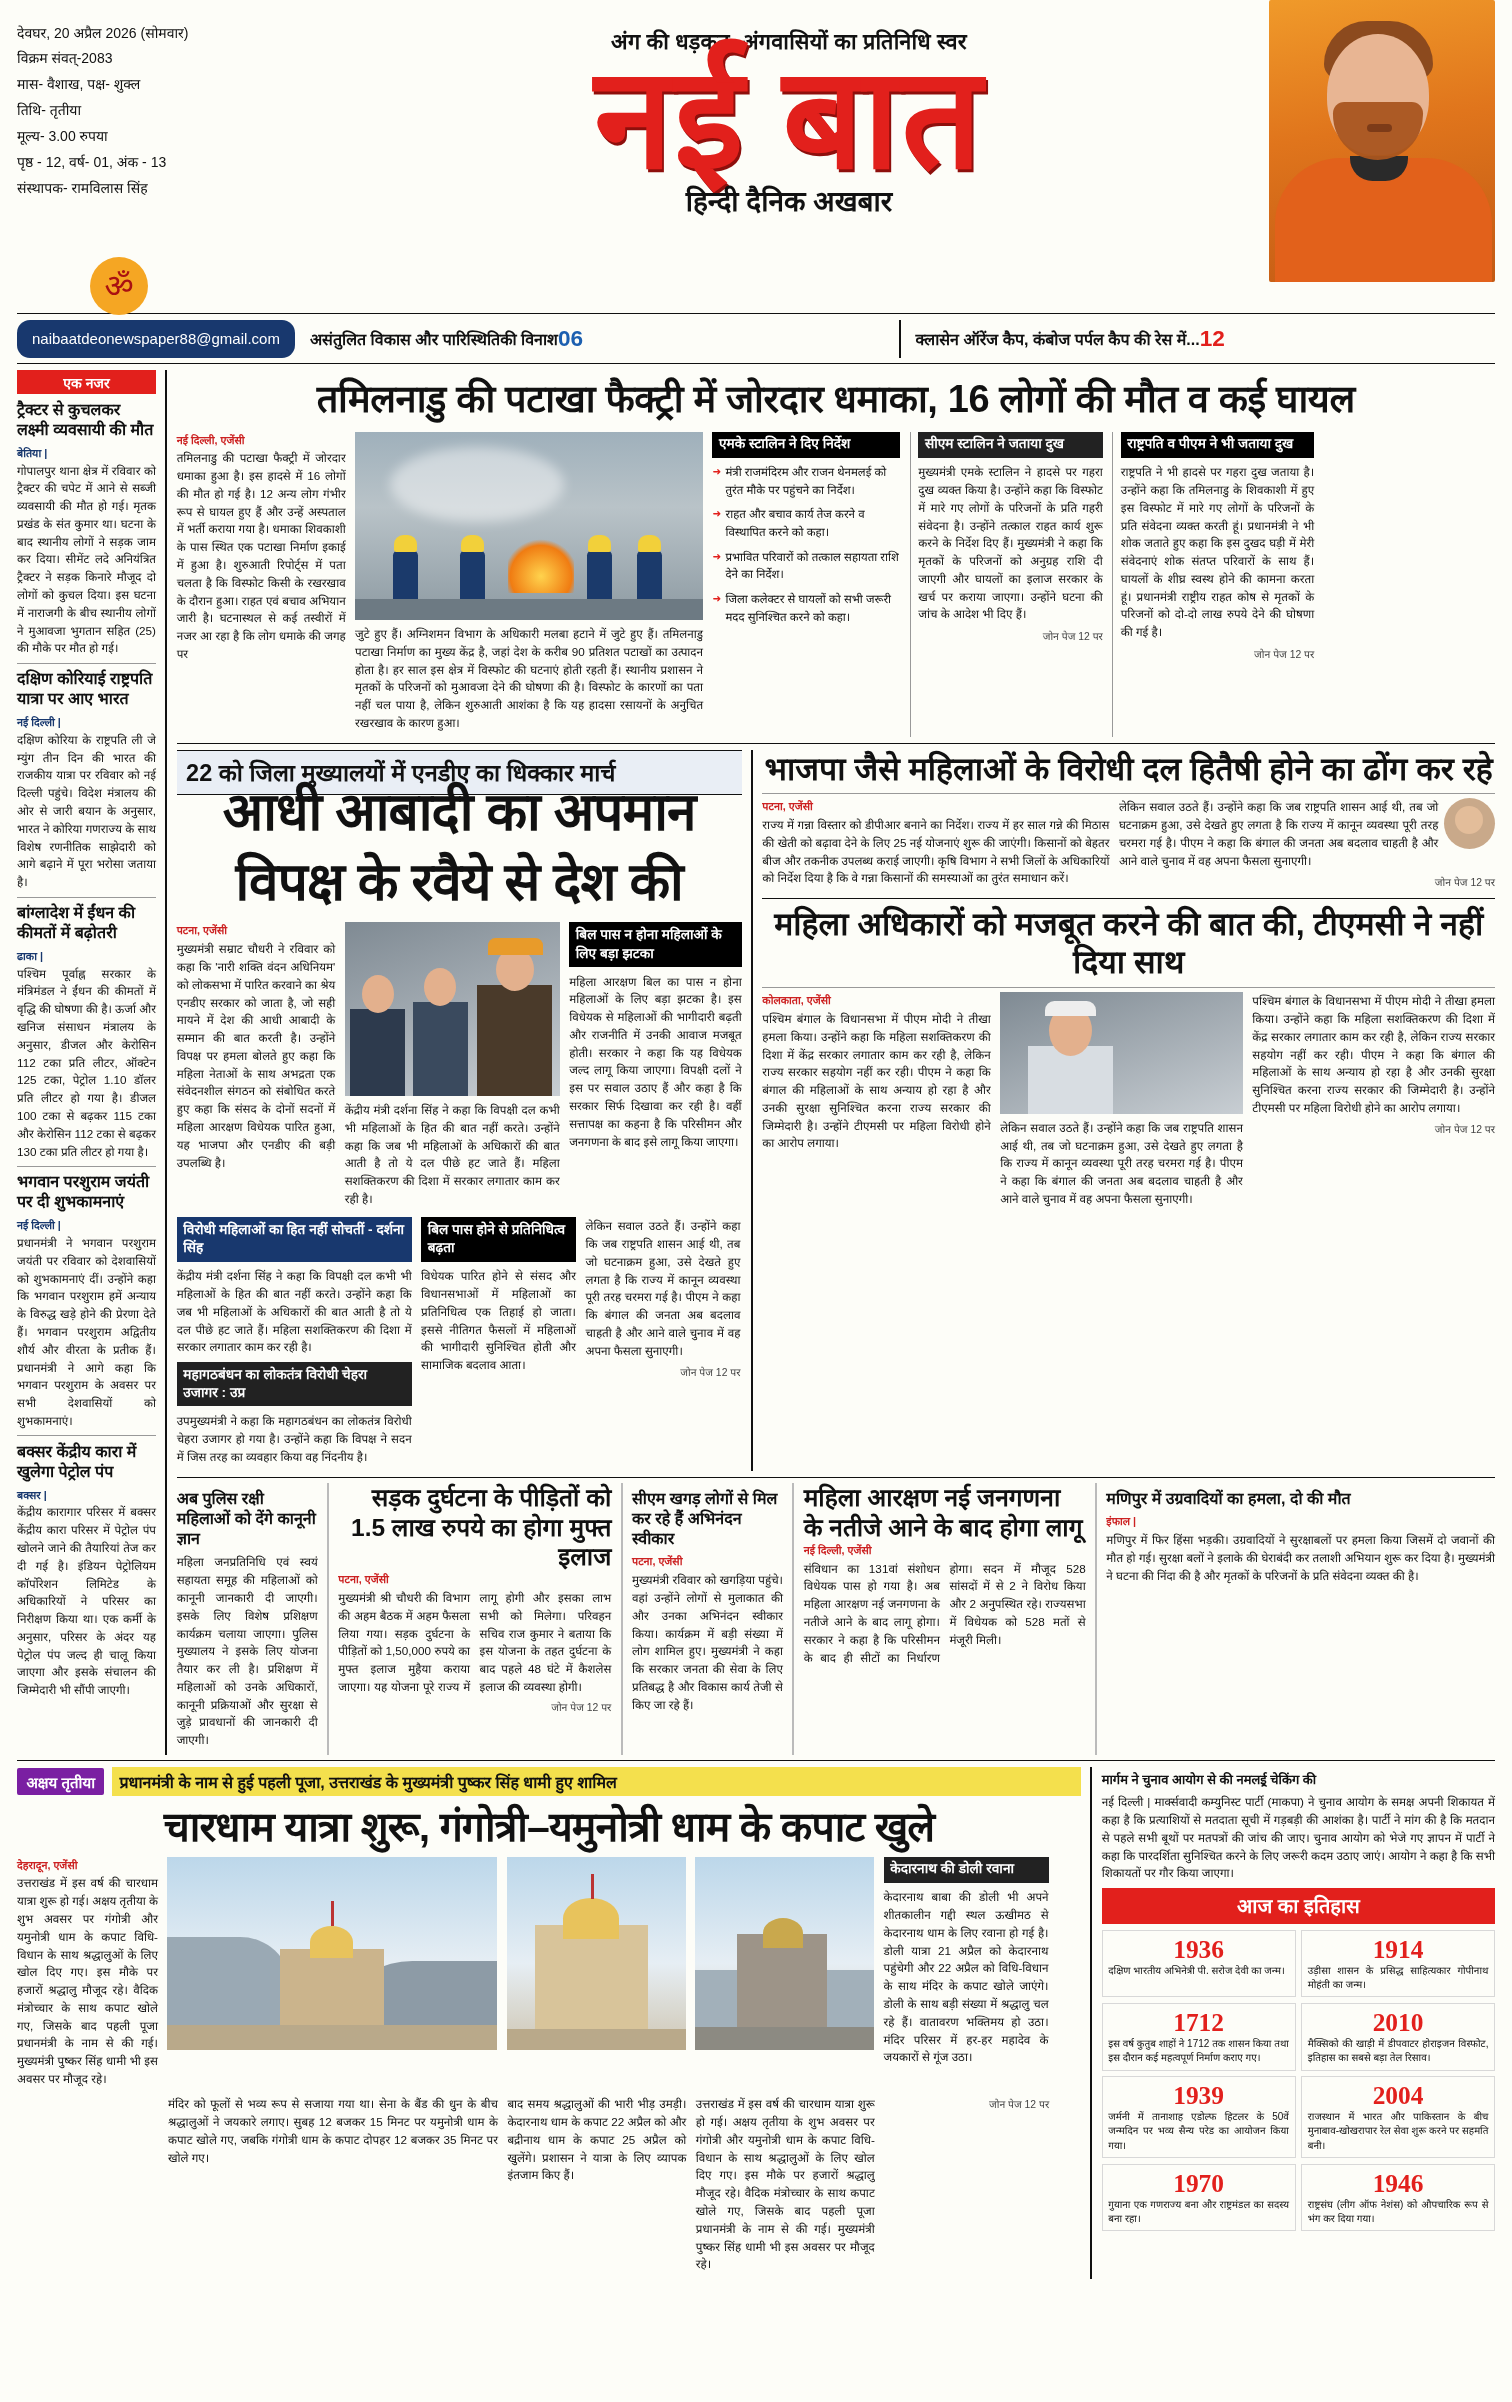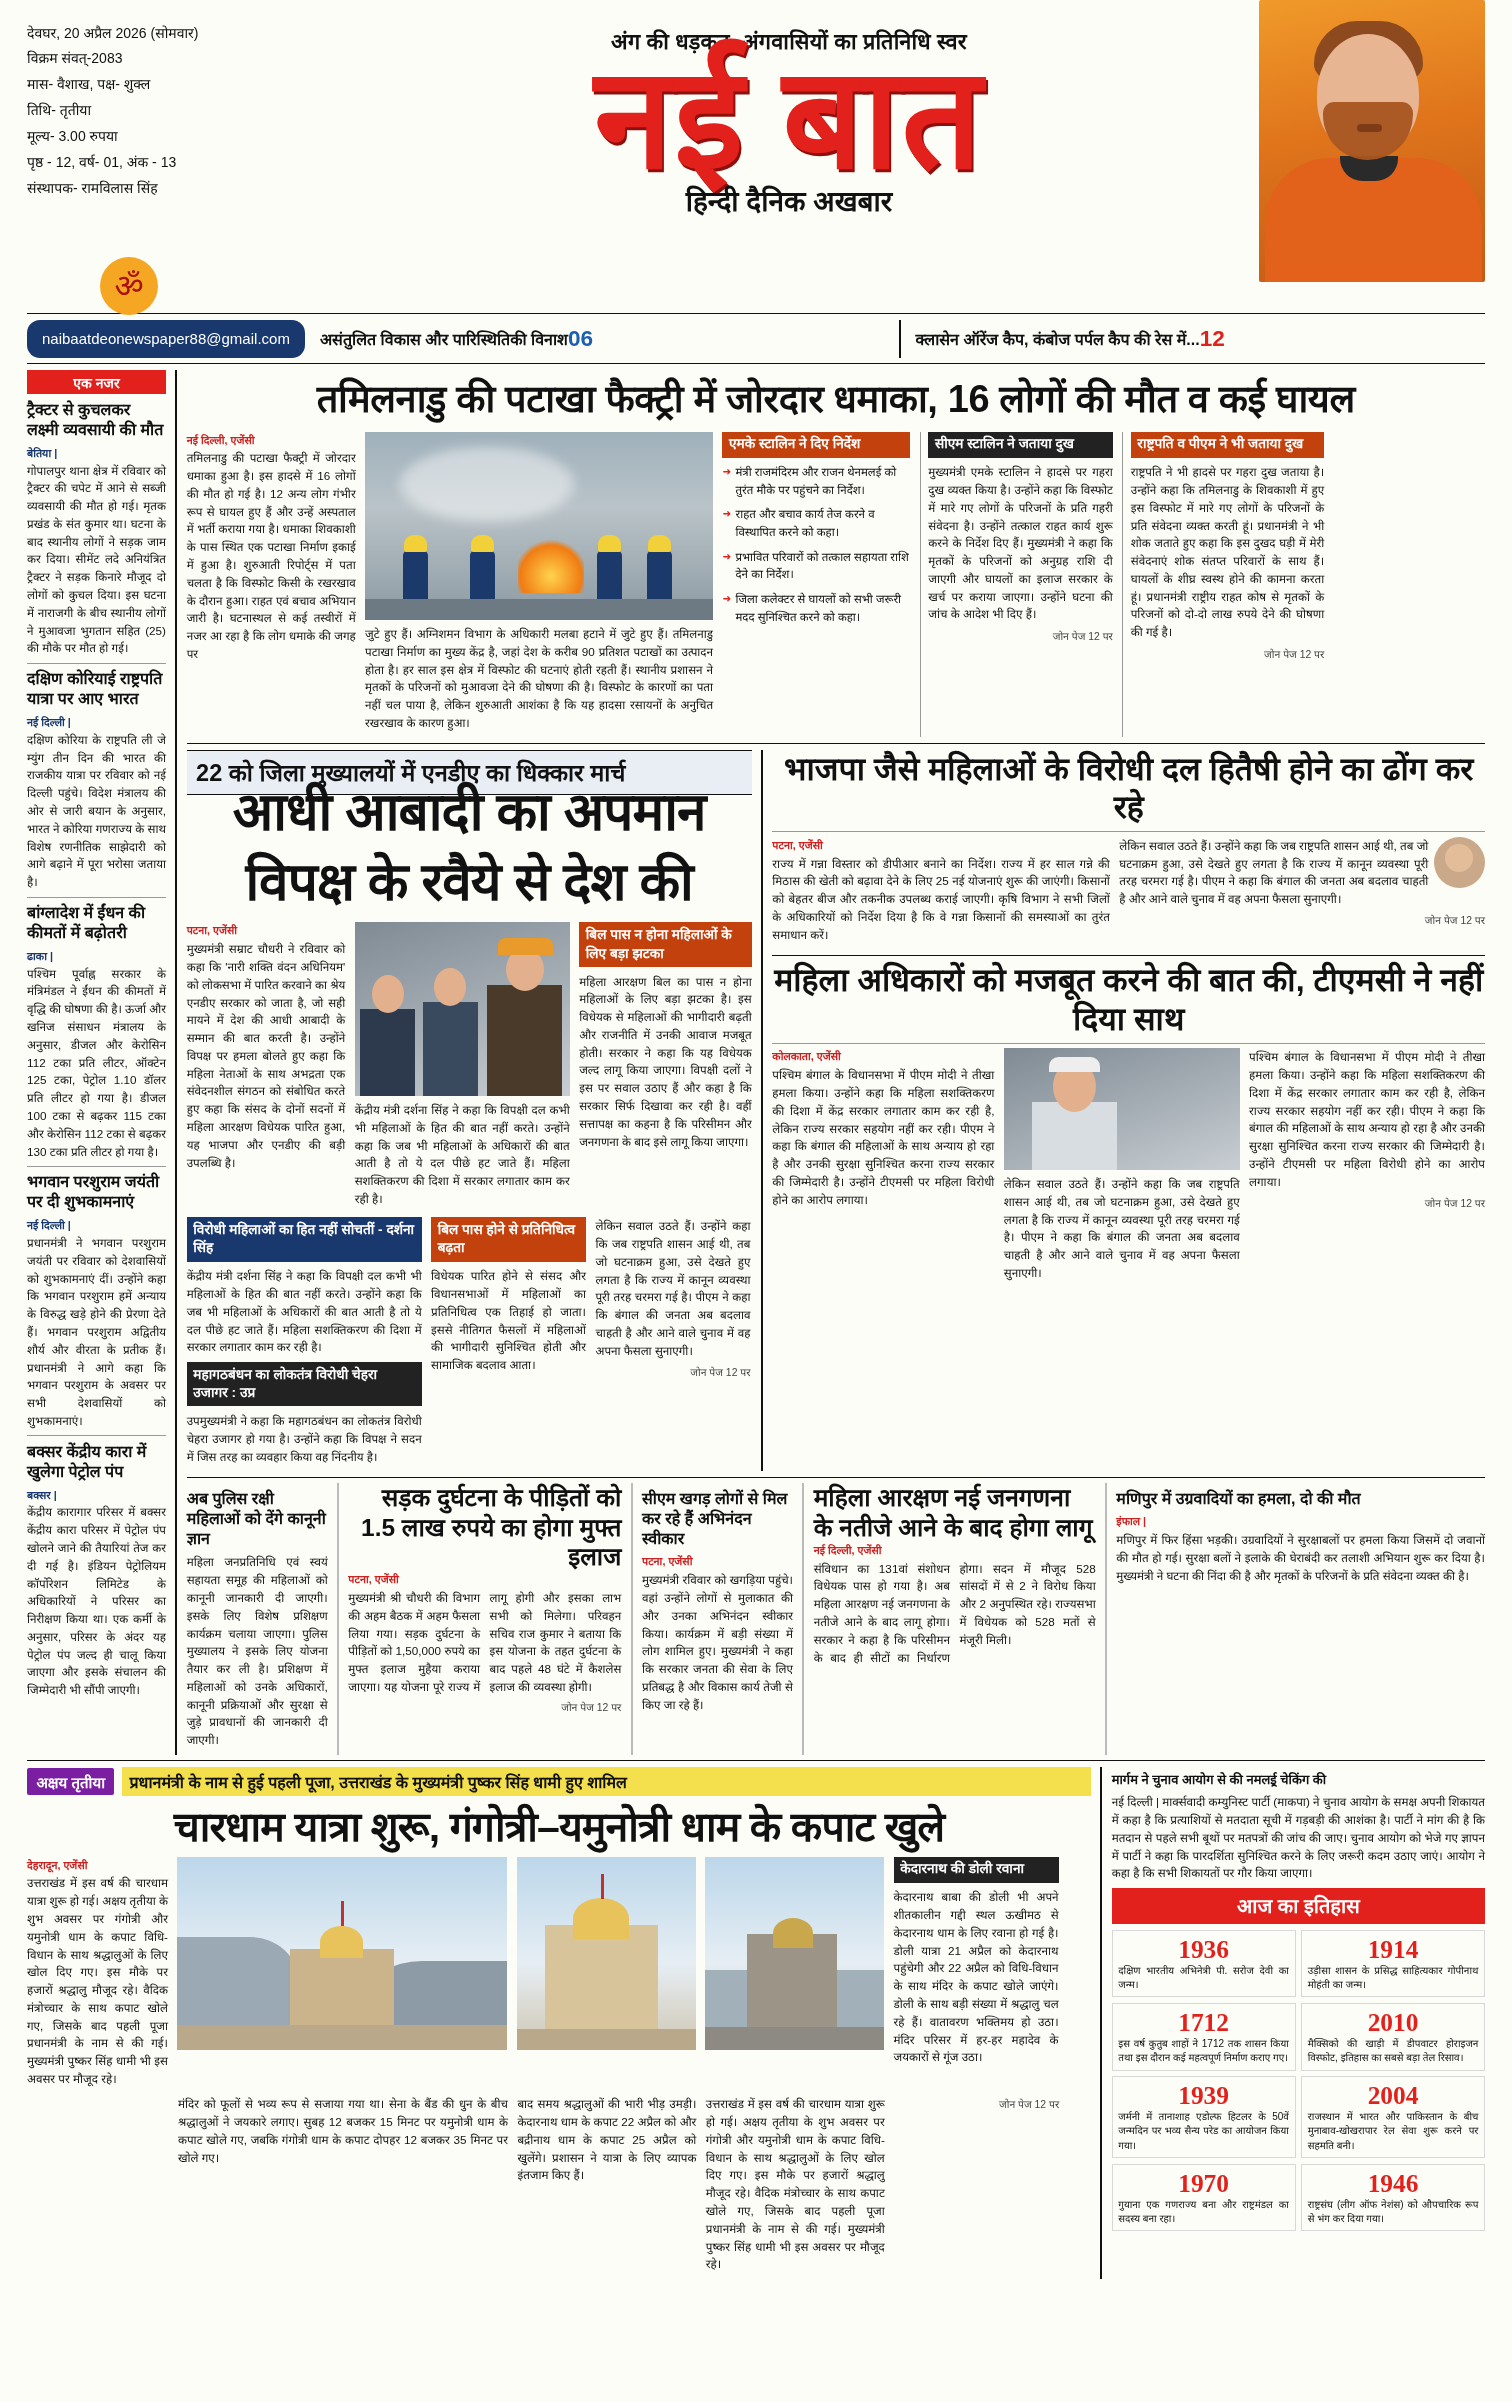--- a/index.html
+++ b/index.html
@@ -6,21 +6,21 @@
   * { box-sizing: border-box; }
   html, body { margin:0; padding:0; }
   body {
     width:1512px; height:2402px;
     background:#fdfdf8;
     font-family:"Liberation Sans", sans-serif;
     color:#111;
     position:relative;
     overflow:hidden;
   }
-  .page { width:1512px; height:2402px; padding:13px 27px; position:relative; }
+  .page { width:1512px; height:2402px; padding:13px 17px; position:relative; }
 
   
   .masthead { display:flex; align-items:flex-start; border-bottom:1.9px solid #111; padding-bottom:3.8px; position:relative; height:301px; }
   .mast-left { width:292px; font-size:14px; line-height:1.85; padding-top:7.5px; }
   .mast-left .ln { white-space:nowrap; }
   .mast-center { flex:1; text-align:center; position:relative; }
   .tagline { font-size:21.7px; font-weight:700; color:#111; margin-top:13px; letter-spacing:0.2px;}
   .logo {
     font-family:"Liberation Serif", serif;
     font-size:141px; font-weight:700; color:#e2201c;
@@ -76,21 +76,21 @@
 
   .bullets { font-size:11.5px; line-height:1.55; }
   .bullets li { margin-bottom:6.6px; list-style:none; position:relative; padding-left:13px;}
   .bullets li:before { content:"➜"; position:absolute; left:0; color:#e2201c; font-size:10.4px;}
 
   
   .band { background:#e9eef5; border-top:1.9px solid #111; border-bottom:1.9px solid #111; padding:5.6px 9.4px; font-size:23.5px; font-weight:700; }
   .mega { font-size:53px; font-weight:700; line-height:1.15; text-align:center; letter-spacing:-0.9px; margin:9.4px 0;}
   .mega2 { font-size:32px; font-weight:700; line-height:1.2; text-align:center; }
 
-  .boxhd { background:#c2410c; color:#fff; font-weight:700; font-size:13.7px; padding:3.8px 6.6px; line-height:1.35;}
+  .boxhd { background:#000000; color:#fff; font-weight:700; font-size:13.7px; padding:3.8px 6.6px; line-height:1.35;}
   .boxhd.blue { background:#18386e; }
   .boxhd.dark { background:#222; }
 
   .photoP { background:linear-gradient(160deg,#7f8a93,#c8ced3); position:relative; overflow:hidden;}
   .photoP .f { position:absolute; border-radius:50%; background:#e3b08d;}
   .photoP .s { position:absolute; background:#2d3a4d; }
 
   .temple { background:linear-gradient(180deg,#bcd7ea 0%,#e6eef4 55%,#cfc6b2 100%); position:relative; overflow:hidden;}
   .temple .peak { position:absolute; bottom:0; background:#9aa9b4; }
   .temple .tmp { position:absolute; bottom:6%; background:#cbb48c; }

